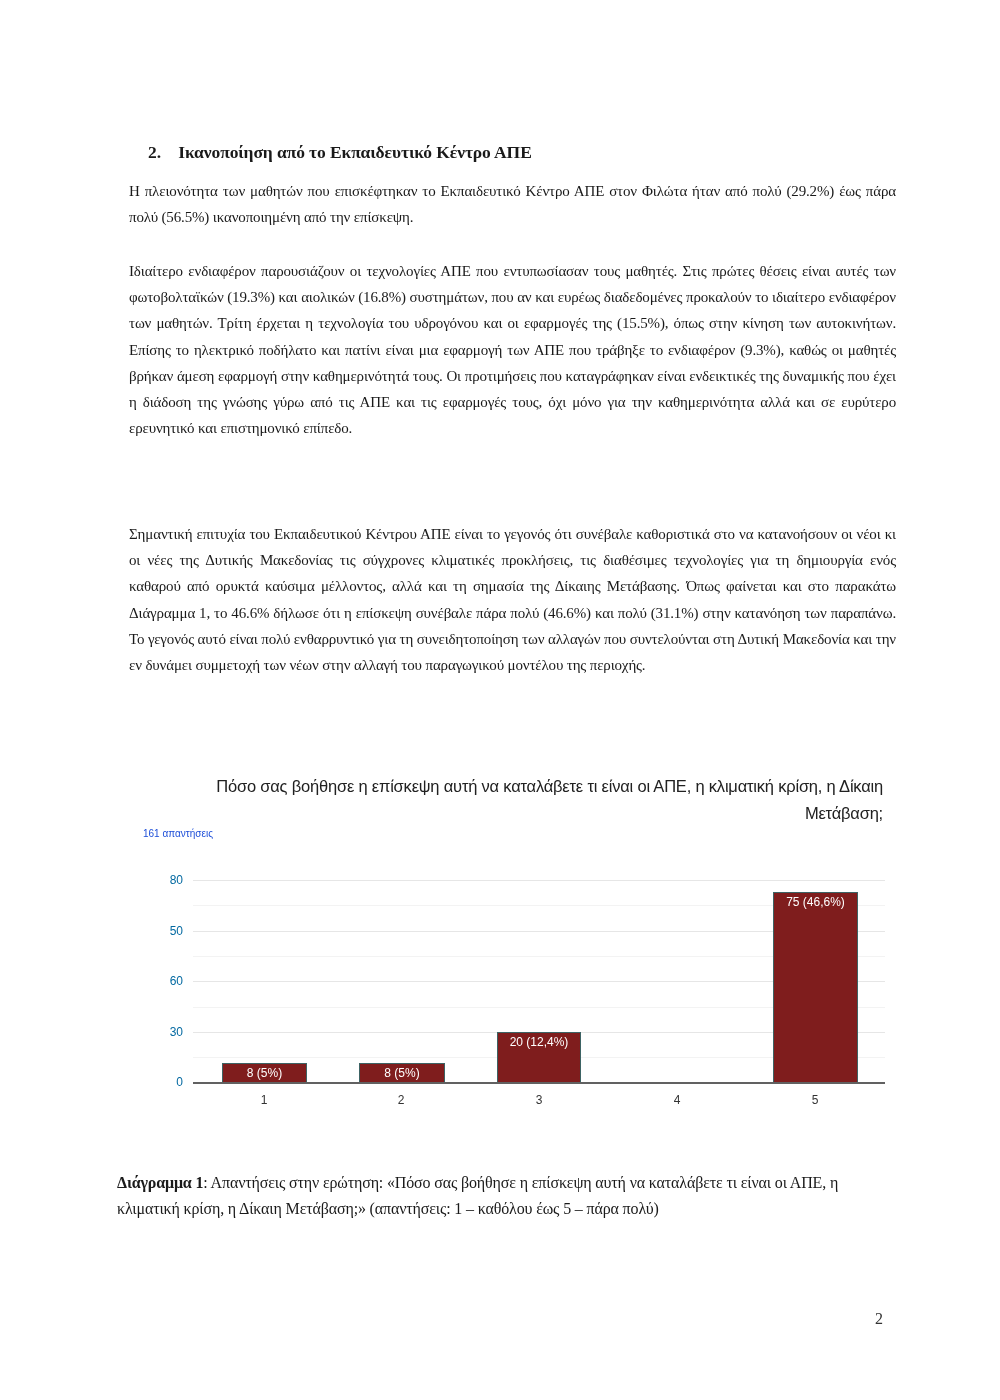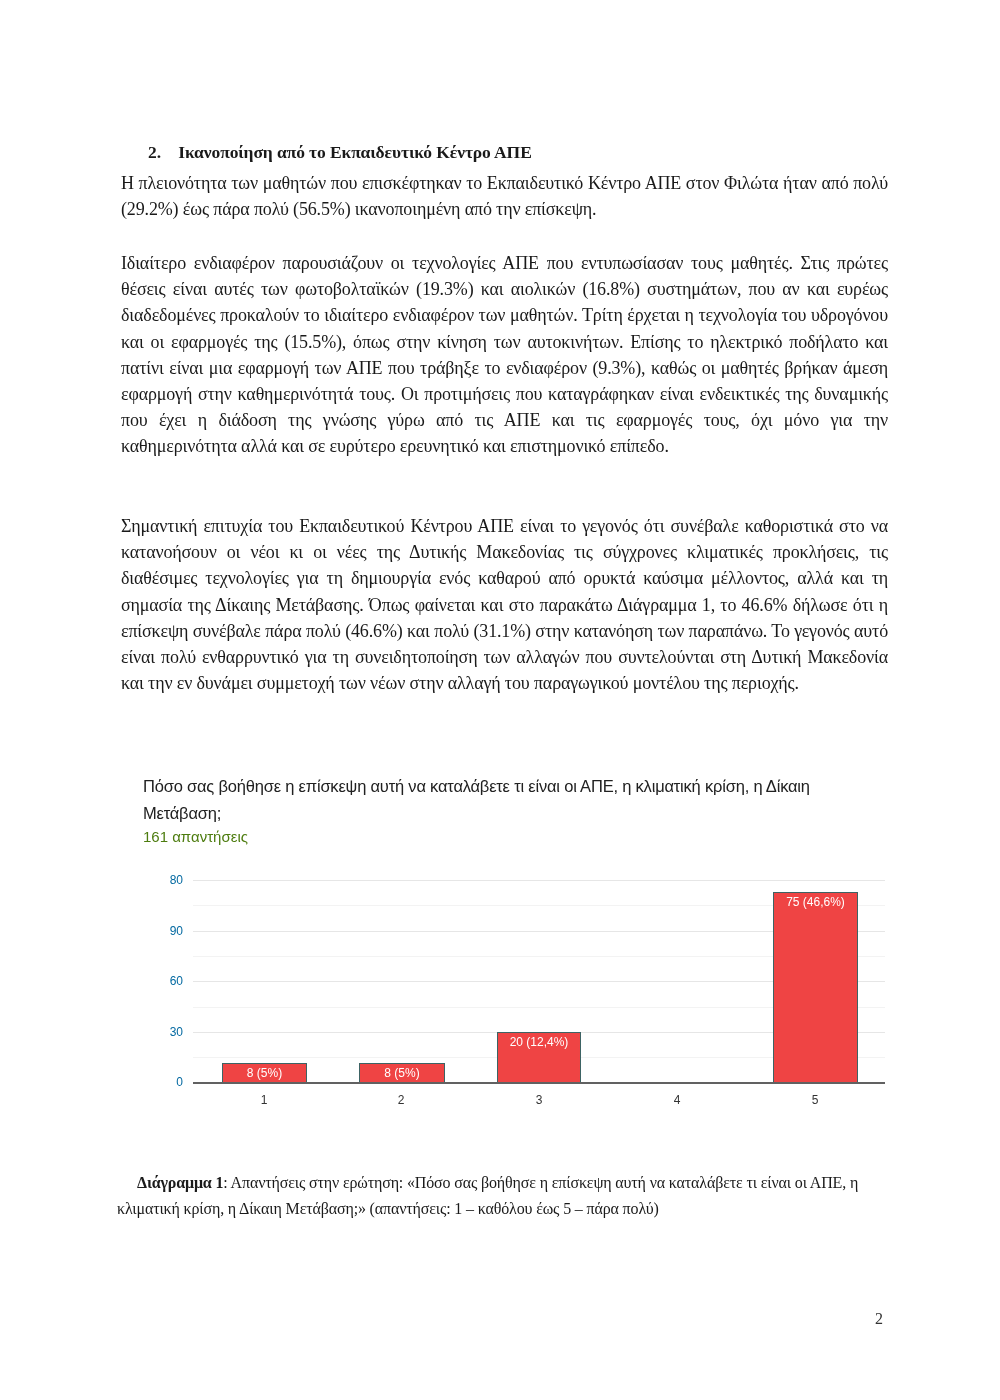--- a/index.html
+++ b/index.html
@@ -29,24 +29,24 @@
       letter-spacing: -0.1px;
     }
     .heading .num {
       display: inline-block;
       width: 26px;
     }
     .para {
       position: absolute;
       left: 117px;
       width: 767px;
-      font-size: 18px;
+      font-size: 15px;
       line-height: 26.2px;
       text-align: justify;
-      margin: 4px;
+      margin: 12px;
       letter-spacing: -0.15px;
     }
     .p1 { top: 150px; }
     .p2 { top: 230px; }
     .p3 { top: 493px; }
 
     
     .chart {
       position: absolute;
       left: 0; top: 0;
@@ -55,27 +55,28 @@
     }
     .chart-title {
       position: absolute;
       left: 143px;
       top: 757px;
       width: 740px;
       font-size: 16.5px;
       line-height: 27px;
       color: #212121;
       letter-spacing: -0.2px;
+      text-align: right;
     }
     .chart-sub {
       position: absolute;
       left: 143px;
       top: 812px;
-      font-size: 15px;
-      color: #4d7c0f;
+      font-size: 10px;
+      color: #1d4ed8;
     }
     .plot {
       position: absolute;
       left: 193px;
       top: 864px;
       width: 692px;
       height: 203px;
     }
     .gridline {
       position: absolute;
@@ -97,21 +98,21 @@
       position: absolute;
       right: 824px;
       width: 40px;
       text-align: right;
       font-size: 12px;
       color: #0369a1;
     }
     .bar {
       position: absolute;
       bottom: 0;
-      background: #ef4444;
+      background: #7f1d1d;
       border: 1px solid #3d6364;
       box-sizing: border-box;
     }
     .bar-label {
       position: absolute;
       top: 2px;
       left: 0;
       width: 100%;
       text-align: center;
       font-size: 12px;
@@ -130,21 +131,21 @@
     .caption {
       position: absolute;
       left: 117px;
       top: 1154px;
       width: 767px;
       font-size: 16px;
       line-height: 26px;
       margin: 0;
       letter-spacing: -0.15px;
     }
-    .caption b { font-weight: bold; margin-left: 20px; }
+    .caption b { font-weight: bold; }
 
     .page-number {
       position: absolute;
       left: 875px;
       top: 1294px;
       font-size: 16px;
       color: #333;
     }
   </style>
 </head>
@@ -159,21 +160,21 @@
 
   <p class="para p1">Η πλειονότητα των μαθητών που επισκέφτηκαν το Εκπαιδευτικό Κέντρο ΑΠΕ στον Φιλώτα ήταν από πολύ (29.2%) έως πάρα πολύ (56.5%) ικανοποιημένη από την επίσκεψη.</p>
   <p class="para p2">Ιδιαίτερο ενδιαφέρον παρουσιάζουν οι τεχνολογίες ΑΠΕ που εντυπωσίασαν τους μαθητές. Στις πρώτες θέσεις είναι αυτές των φωτοβολταϊκών (19.3%) και αιολικών (16.8%) συστημάτων, που αν και ευρέως διαδεδομένες προκαλούν το ιδιαίτερο ενδιαφέρον των μαθητών. Τρίτη έρχεται η τεχνολογία του υδρογόνου και οι εφαρμογές της (15.5%), όπως στην κίνηση των αυτοκινήτων. Επίσης το ηλεκτρικό ποδήλατο και πατίνι είναι μια εφαρμογή των ΑΠΕ που τράβηξε το ενδιαφέρον (9.3%), καθώς οι μαθητές βρήκαν άμεση εφαρμογή στην καθημερινότητά τους. Οι προτιμήσεις που καταγράφηκαν είναι ενδεικτικές της δυναμικής που έχει η διάδοση της γνώσης γύρω από τις ΑΠΕ και τις εφαρμογές τους, όχι μόνο για την καθημερινότητα αλλά και σε ευρύτερο ερευνητικό και επιστημονικό επίπεδο.</p>
   <p class="para p3">Σημαντική επιτυχία του Εκπαιδευτικού Κέντρου ΑΠΕ είναι το γεγονός ότι συνέβαλε καθοριστικά στο να κατανοήσουν οι νέοι κι οι νέες της Δυτικής Μακεδονίας τις σύγχρονες κλιματικές προκλήσεις, τις διαθέσιμες τεχνολογίες για τη δημιουργία ενός καθαρού από ορυκτά καύσιμα μέλλοντος, αλλά και τη σημασία της Δίκαιης Μετάβασης. Όπως φαίνεται και στο παρακάτω Διάγραμμα 1, το 46.6% δήλωσε ότι η επίσκεψη συνέβαλε πάρα πολύ (46.6%) και πολύ (31.1%) στην κατανόηση των παραπάνω. Το γεγονός αυτό είναι πολύ ενθαρρυντικό για τη συνειδητοποίηση των αλλαγών που συντελούνται στη Δυτική Μακεδονία και την εν δυνάμει συμμετοχή των νέων στην αλλαγή του παραγωγικού μοντέλου της περιοχής.</p>
 
   <div class="chart">
     <div class="chart-title">Πόσο σας βοήθησε η επίσκεψη αυτή να καταλάβετε τι είναι οι ΑΠΕ, η κλιματική κρίση, η Δίκαιη Μετάβαση;</div>
     <div class="chart-sub">161 απαντήσεις</div>
 
     <div class="ytick" style="left:143px; top:857px;">80</div>
-    <div class="ytick" style="left:143px; top:908px;">90</div>
+    <div class="ytick" style="left:143px; top:908px;">50</div>
     <div class="ytick" style="left:143px; top:958px;">60</div>
     <div class="ytick" style="left:143px; top:1009px;">30</div>
     <div class="ytick" style="left:143px; top:1059px;">0</div>
 
     <div class="plot">
       <div class="gridline" style="top:0px;"></div>
       <div class="gridline minor" style="top:25px;"></div>
       <div class="gridline" style="top:51px;"></div>
       <div class="gridline minor" style="top:76px;"></div>
       <div class="gridline" style="top:101px;"></div>

